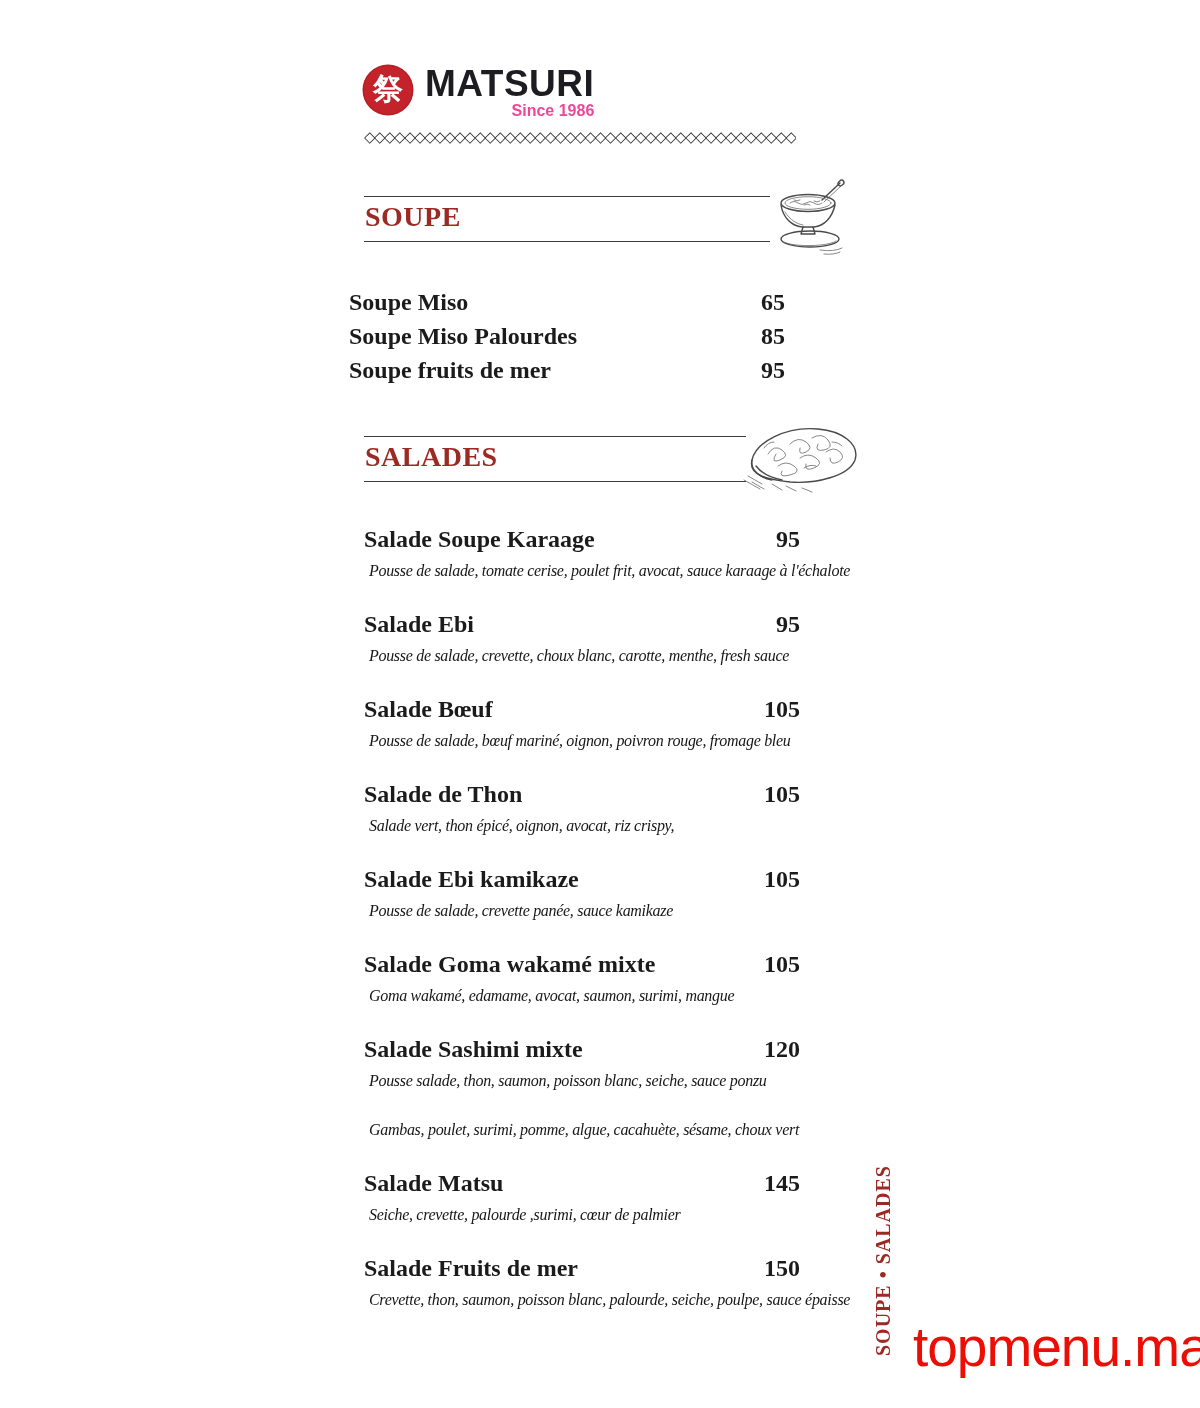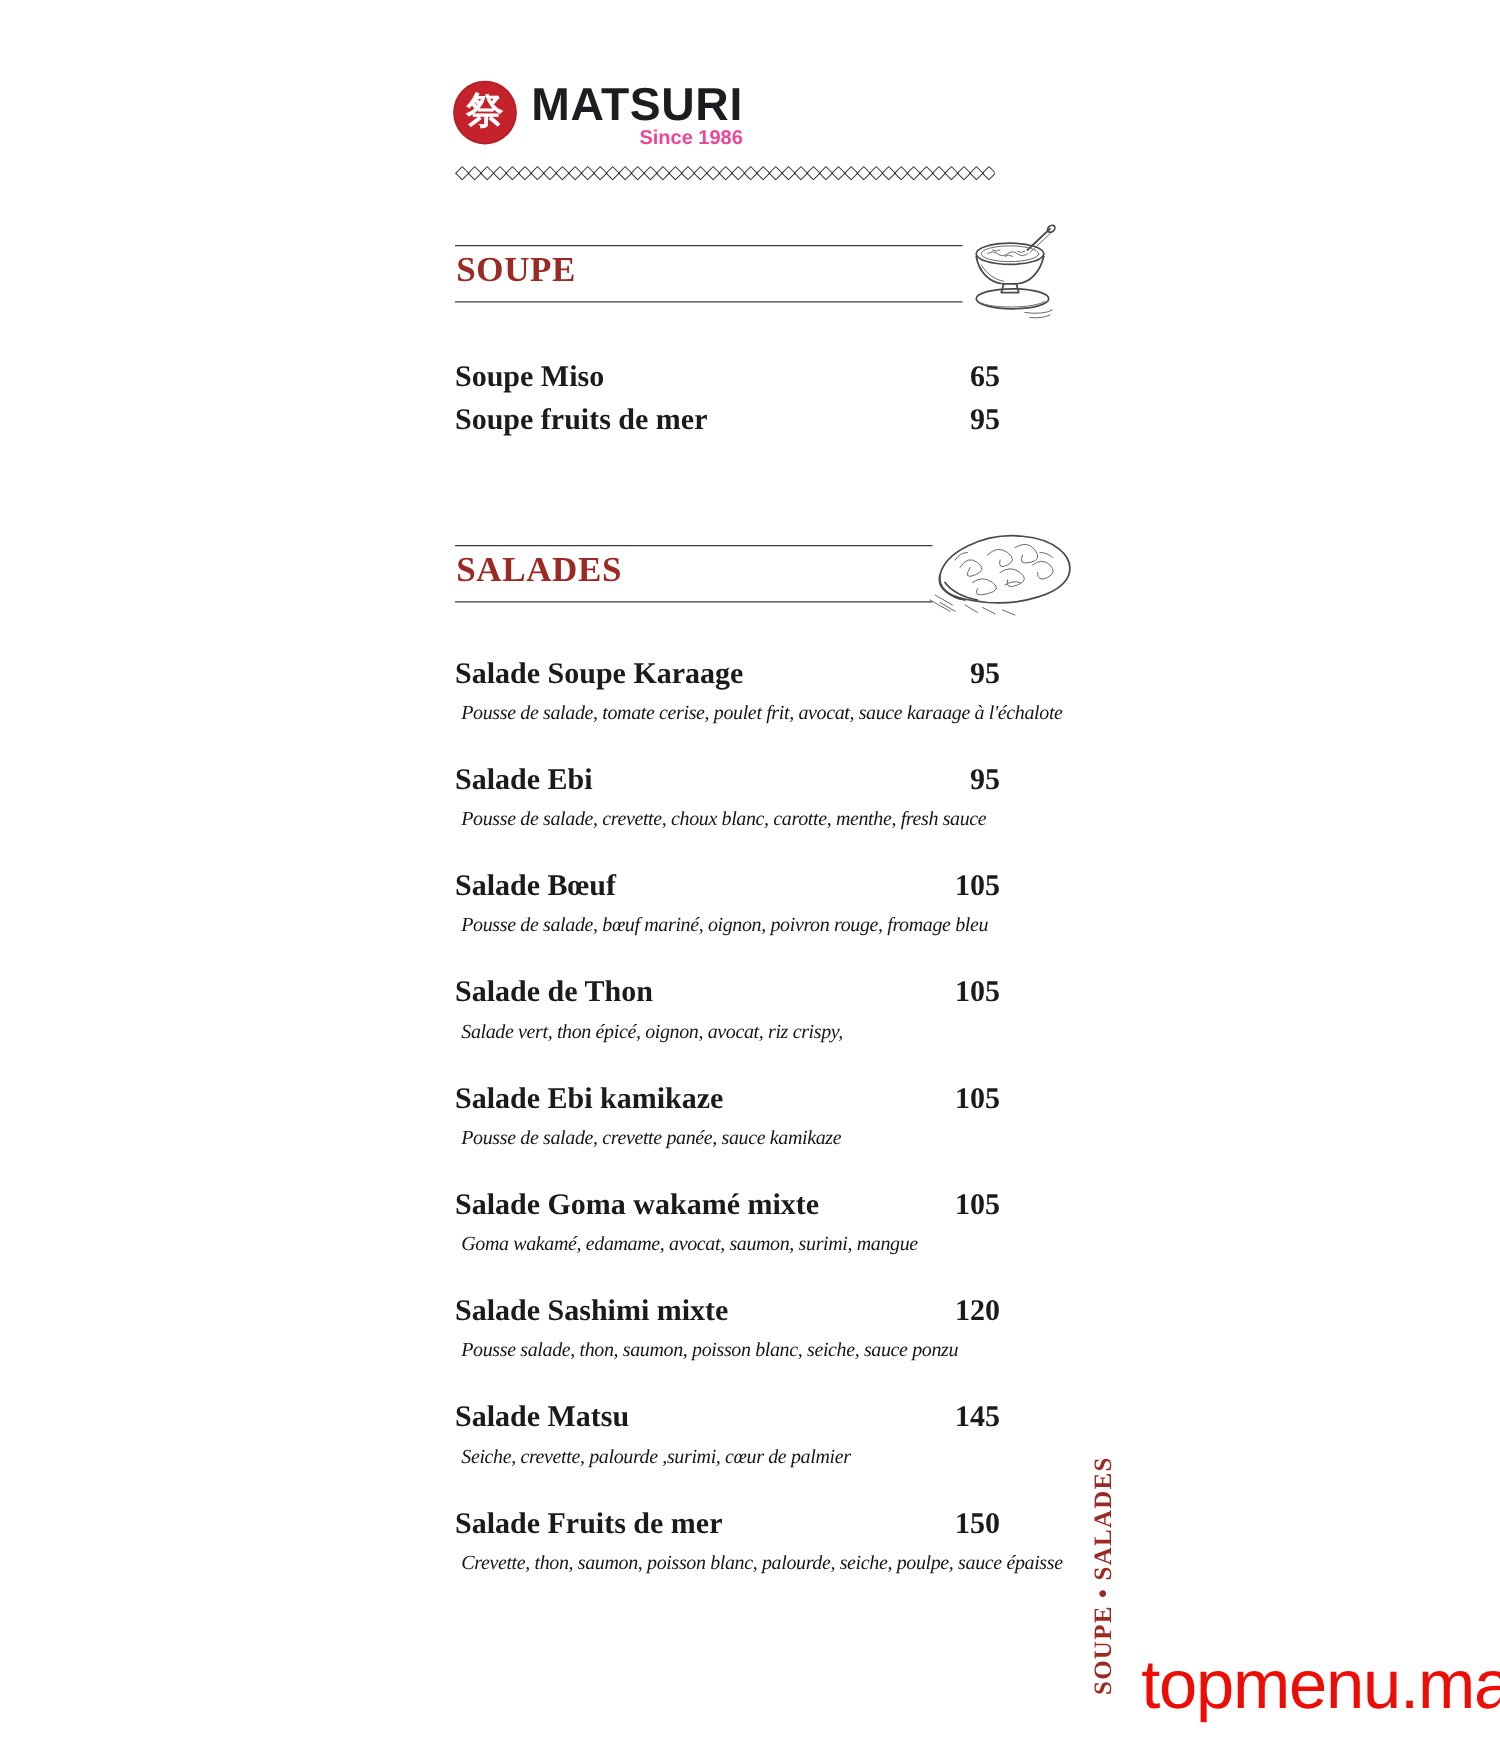--- a/index.html
+++ b/index.html
@@ -60,21 +60,21 @@
   .header-soupe .rule-top, .header-soupe .rule-bottom { width:406px; }
   .header-salades { top:436px; }
   .header-salades .rule-top, .header-salades .rule-bottom { width:382px; }
 
   .illus { position:absolute; }
   .illus-soup  { left:406px; top:-20px; width:86px; height:86px; }
   .illus-salad { left:378px; top:-16px; width:122px; height:78px; }
   .illus svg { width:100%; height:100%; }
 
   
-  .soup-list { position:absolute; left:364px; top:285px; width:436px; }
+  .soup-list { position:absolute; left:349px; top:285px; width:436px; }
   .soup-row {
     display:flex; justify-content:space-between; align-items:baseline;
     font-weight:bold; font-size:24px; line-height:34px;
   }
   .salad-list { position:absolute; left:364px; top:524px; width:436px; }
   .menu-item { margin-bottom:27px; }
   .item-row {
     display:flex; justify-content:space-between; align-items:baseline;
     font-weight:bold; font-size:24px; line-height:30px;
   }
@@ -150,20 +150,24 @@
       </svg>
     </div>
   </div>
 
   <div class="soup-list">
     <div class="soup-row">
       <span class="item-name">Soupe Miso</span>
       <span class="item-price">65</span>
     </div>
     <div class="soup-row">
+      <span class="item-name">Soupe Miso Palourdes</span>
+      <span class="item-price">85</span>
+    </div>
+    <div class="soup-row">
       <span class="item-name">Soupe fruits de mer</span>
       <span class="item-price">95</span>
     </div>
   </div>
 
   <div class="section-header header-salades">
     <div class="rule-top"></div>
     <div class="section-title">SALADES</div>
     <div class="rule-bottom"></div>
     <div class="illus illus-salad">
@@ -238,20 +242,21 @@
 
     <div class="menu-item">
       <div class="item-row">
         <span class="item-name">Salade Sashimi mixte</span>
         <span class="item-price">120</span>
       </div>
       <div class="item-desc">Pousse salade, thon, saumon, poisson blanc, seiche, sauce ponzu</div>
     </div>
 
     <div class="menu-item">
+      <div class="item-desc">Gambas, poulet, surimi, pomme, algue, cacahuète, sésame, choux vert</div>
     </div>
 
     <div class="menu-item">
       <div class="item-row">
         <span class="item-name">Salade Matsu</span>
         <span class="item-price">145</span>
       </div>
       <div class="item-desc">Seiche, crevette, palourde ,surimi, cœur de palmier</div>
     </div>
 

